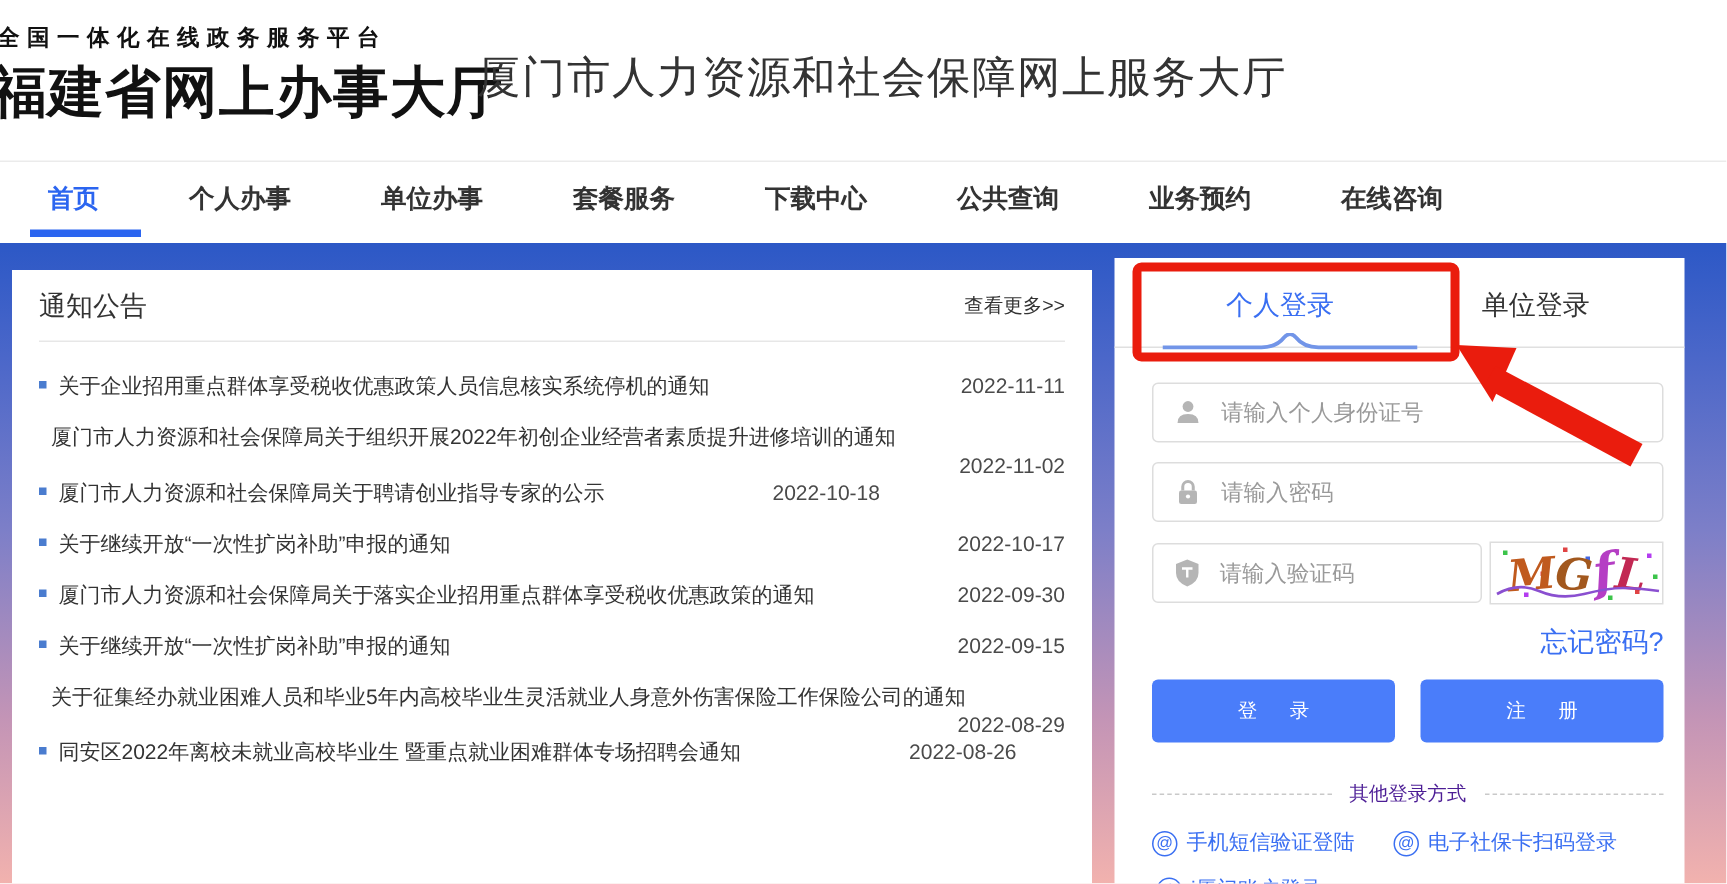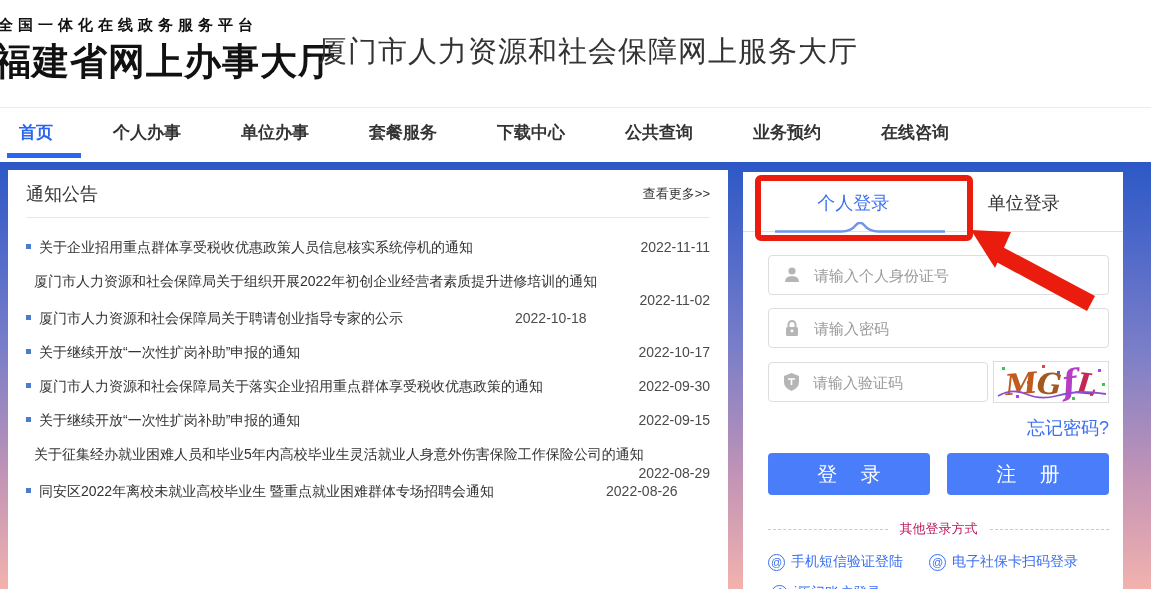--- a/index.html
+++ b/index.html
@@ -7,31 +7,31 @@
   body { font-family:"Liberation Sans","DejaVu Sans",sans-serif; background:#fff; }
 
   
   .site-header { position:relative; height:108px; background:#fff; border-bottom:1px solid #ebebeb; }
   .logo { position:absolute; left:-6px; top:16px; color:#111; }
   .logo-top { font-size:15px; font-weight:700; letter-spacing:5px; padding-left:4px; }
   .logo-main { font-family:"DejaVu Serif","Liberation Serif",serif; font-size:37px; font-weight:700; letter-spacing:1px; margin-top:2px; }
   .page-title { position:absolute; left:318px; top:32px; font-size:29px; font-weight:400; color:#333; letter-spacing:1px; }
 
   
-  .main-nav { height:54px; background:#fff; display:flex; align-items:center; padding-left:19px; }
+  .main-nav { height:54px; background:#fff; display:flex; align-items:center; padding-left:32px; }
   .nav-item { position:relative; display:inline-block; margin-right:60px; font-size:17px; font-weight:700; color:#333; text-decoration:none; height:54px; line-height:50px; cursor:pointer; }
   .nav-item.active { color:#2b65f0; }
   .nav-item.active::after { content:""; position:absolute; left:-12px; right:-28px; bottom:4px; height:5px; background:#2b65f0; }
 
   
   .content { position:relative; height:427px;
     background:linear-gradient(180deg,#2c58c6 0%,#4b67c9 18%,#7d7fc8 45%,#c394b6 74%,#f2b2ae 100%); }
 
   
-  .notice-card { position:absolute; left:8px; top:8px; width:720px; bottom:0; background:#fff; padding:0 18px; }
+  .notice-card { position:absolute; left:8px; top:18px; width:720px; bottom:0; background:#fff; padding:0 18px; }
   .notice-head { display:flex; align-items:center; justify-content:space-between; height:48px; border-bottom:1px solid #e7e7e7; }
   .notice-head h2 { font-size:18px; font-weight:400; color:#333; }
   .more-link { font-size:13px; color:#333; text-decoration:none; cursor:pointer; }
   .notice-list { list-style:none; margin-top:13px; }
   .notice-row { display:flex; align-items:baseline; padding:8px 0; font-size:14px; }
   .bullet { flex:none; width:5px; height:5px; background:#4a7ccf; margin-right:8px; position:relative; top:-3px; }
   .n-title { color:#333; text-decoration:none; cursor:pointer; white-space:nowrap; }
   .n-date { color:#4a4a4a; margin-left:auto; flex:none; }
   .row-wrap { display:block; }
   .row-wrap .n-date { display:block; text-align:right; margin-top:1px; margin-bottom:-14px; }
@@ -65,23 +65,23 @@
   .cl-2 { color:#b53ec4; font-size:34px !important; transform:rotate(-8deg); }
   .cl-3 { color:#c22853; transform:rotate(6deg); }
   .captcha svg { position:absolute; left:0; bottom:2px; }
   .confetti { position:absolute; left:8px; top:5px; width:3px; height:3px; background:#3cc44a;
     box-shadow: 14px 28px 0 #b43cf0, 40px -2px 0 #e04444, 70px 30px 0 #3cc44a, 96px 2px 0 #b43cf0, 88px 26px 0 #e04444, 55px 4px 0 #4466e0, 25px 14px 0 #e04444, 100px 16px 0 #3cc44a; }
 
   .forgot { text-align:right; margin-top:13px; }
   .forgot a { color:#3a6ff2; font-size:18px; text-decoration:none; cursor:pointer; }
 
   .btn-row { display:flex; gap:17px; margin-top:13px; }
-  .btn { flex:1; height:42px; background:#4a7dfa; border:none; border-radius:4px; color:#fff; font-size:20px; letter-spacing:9px; text-indent:9px; cursor:pointer; font-family:inherit; }
-
-  .other-divider { display:flex; align-items:center; margin-top:25px; color:#be185d; font-size:13px; }
+  .btn { flex:1; height:42px; background:#4a7dfa; border:none; border-radius:4px; color:#fff; font-size:13px; letter-spacing:9px; text-indent:9px; cursor:pointer; font-family:inherit; }
+
+  .other-divider { display:flex; align-items:center; margin-top:25px; color:#4c1d95; font-size:13px; }
   .other-divider .dash { flex:1; border-top:1px dashed #c9c9c9; }
   .other-divider span.lbl { padding:0 12px; flex:none; }
 
   .alt-row { display:flex; gap:26px; margin-top:15px; }
   .alt-row2 { margin-top:13px; padding-left:3px; }
   .alt-link { display:flex; align-items:center; color:#3a6ff2; font-size:14px; text-decoration:none; cursor:pointer; }
   .circ { flex:none; display:inline-flex; align-items:center; justify-content:center; width:17px; height:17px; border:1px solid #3a6ff2; border-radius:50%; font-size:11px; margin-right:6px; font-weight:400; }
   .circ.it { font-family:"DejaVu Serif",serif; font-style:italic; font-weight:700; }
 </style>
 </head>

